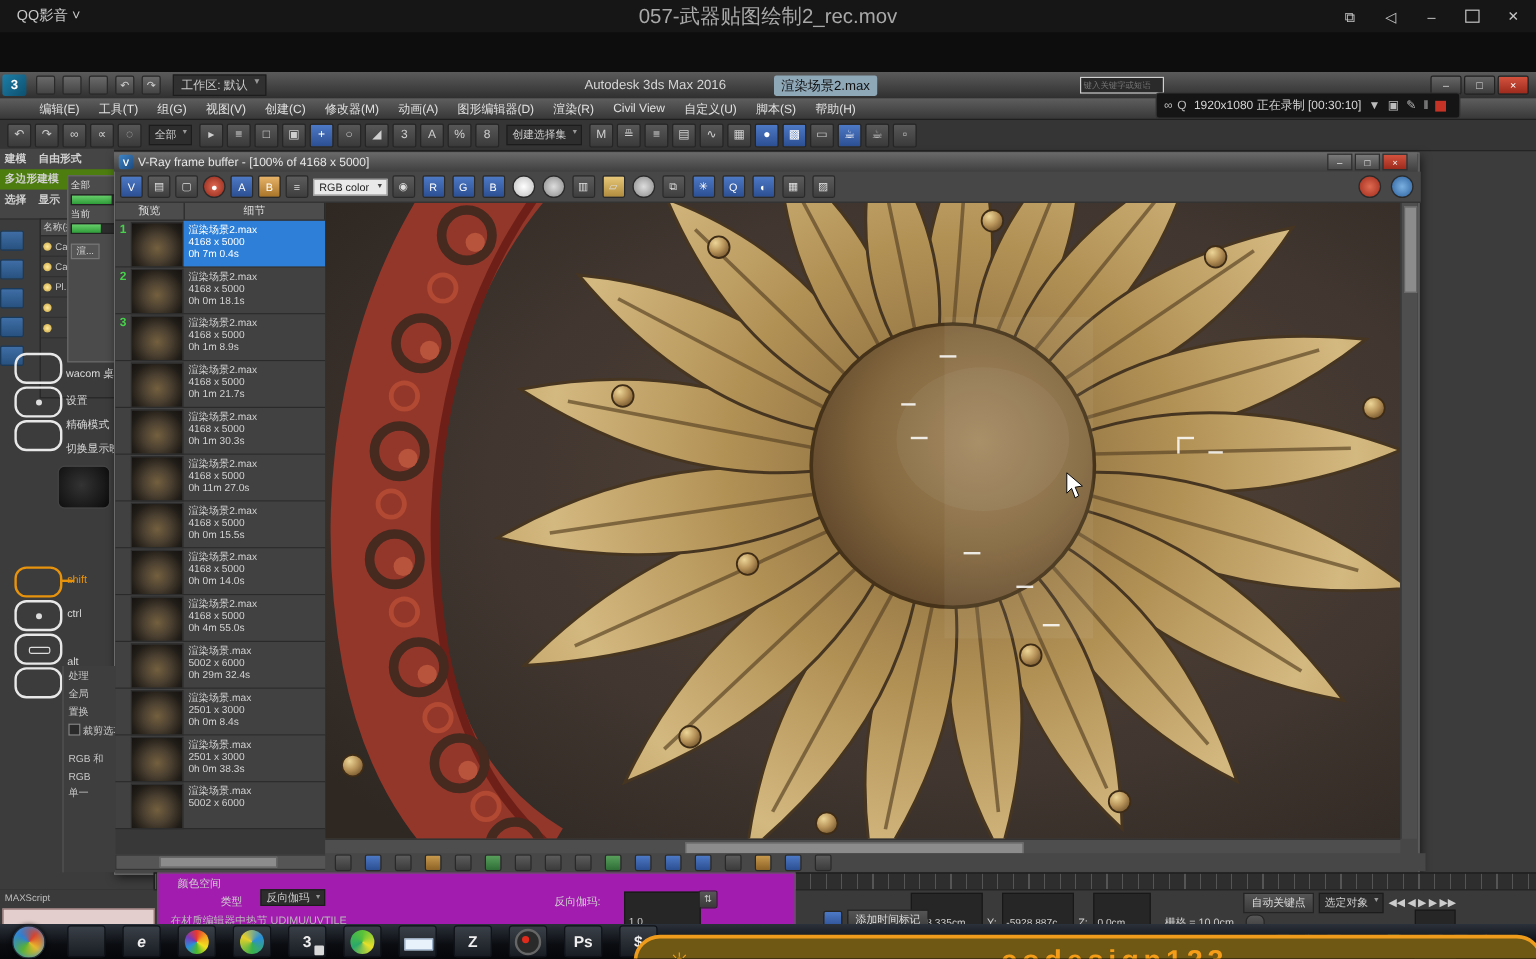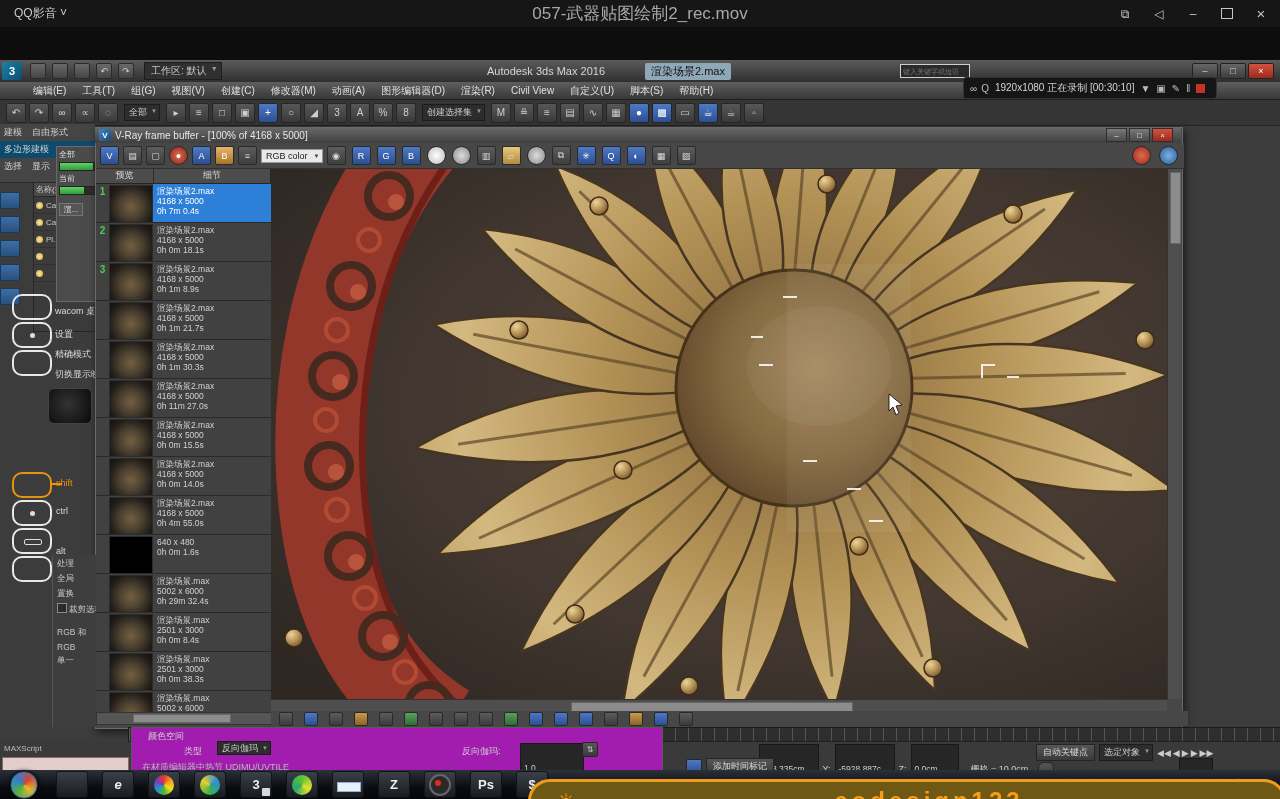--- a/index.html
+++ b/index.html
@@ -54,21 +54,21 @@
   .toolbar .ic{width:18px;height:18px;background:linear-gradient(#575757,#3a3a3a);border:1px solid #262626;
     border-radius:2px;color:#cfcfcf;font-size:10px;}
   .toolbar .blue{background:linear-gradient(#4d79c6,#2c4f92);color:#fff;}
   .tb-select{background:#2d2d2d;border:1px solid #1c1c1c;color:#ccc;font-size:9px;padding:1px 12px 1px 4px;
     position:relative;margin:0 3px;white-space:nowrap;}
   .tb-select b{position:absolute;right:2px;top:3px;font-size:6px;font-weight:normal;color:#999;}
 
   
   .ribbon{left:0;top:124px;width:95px;height:58px;background:#454545;border-bottom:1px solid #2a2a2a;
     font-size:9px;color:#d0d0d0;overflow:hidden;}
-  .ribbon .row{display:flex;gap:10px;padding:2px 4px;}
+  .ribbon .row{display:flex;gap:10px;padding:2px 4px;font-weight:bold;}
   .explorer{left:33px;top:182px;width:62px;height:148px;background:#3b3b3b;border:1px solid #262626;
     font-size:8px;color:#c9c9c9;overflow:hidden;}
   .exphead{background:#4a4a4a;border-bottom:1px solid #262626;padding:1px 2px;white-space:nowrap;}
   .exprow{display:flex;align-items:center;gap:3px;height:16px;border-bottom:1px solid #303030;padding-left:2px;white-space:nowrap;}
   .bulb{width:7px;height:7px;border-radius:50%;background:radial-gradient(#ffe9a0,#c9a43a);flex:none;}
   .sidetiles{left:0;top:192px;width:22px;display:flex;flex-direction:column;gap:7px;}
   .sidetiles .ic{width:18px;height:15px;background:linear-gradient(#3f6ea6,#27517f);border:1px solid #1a3a5c;border-radius:2px;}
 
   
   .progress{left:56px;top:146px;width:39px;height:150px;background:#4b4b4b;border:1px solid #6a6a6a;
@@ -308,21 +308,21 @@
         <span class="ic  ">☕</span>
         <span class="ic  ">▫</span>
       </span>
   </div>
 
   <div class="abs ribbon">
     <div class="row">
         <span>建模</span>
         <span>自由形式</span>
       </div>
-    <div class="row" style="background:#0c4a6e;">
+    <div class="row" style="background:#4d7c0f;">
         <span>多边形建模</span>
       </div>
     <div class="row">
         <span>选择</span>
         <span>显示</span>
       </div>
   </div>
 
   <div class="abs sidetiles" id="side-tiles">
       <span class="ic"></span>
@@ -528,29 +528,20 @@
             <div>0h 0m 14.0s</div>
           </span>
         </div>
         <div class="hrow">
           <span class="hnum"></span>
           <span class="hthumb"></span>
           <span class="hdet">
             <div>渲染场景2.max</div>
             <div>4168 x 5000</div>
             <div>0h 4m 55.0s</div>
-          </span>
-        </div>
-        <div class="hrow">
-          <span class="hnum"></span>
-          <span class="hthumb black"></span>
-          <span class="hdet">
-            <div></div>
-            <div>640 x 480</div>
-            <div>0h 0m 1.6s</div>
           </span>
         </div>
         <div class="hrow">
           <span class="hnum"></span>
           <span class="hthumb"></span>
           <span class="hdet">
             <div>渲染场景.max</div>
             <div>5002 x 6000</div>
             <div>0h 29m 32.4s</div>
           </span>

